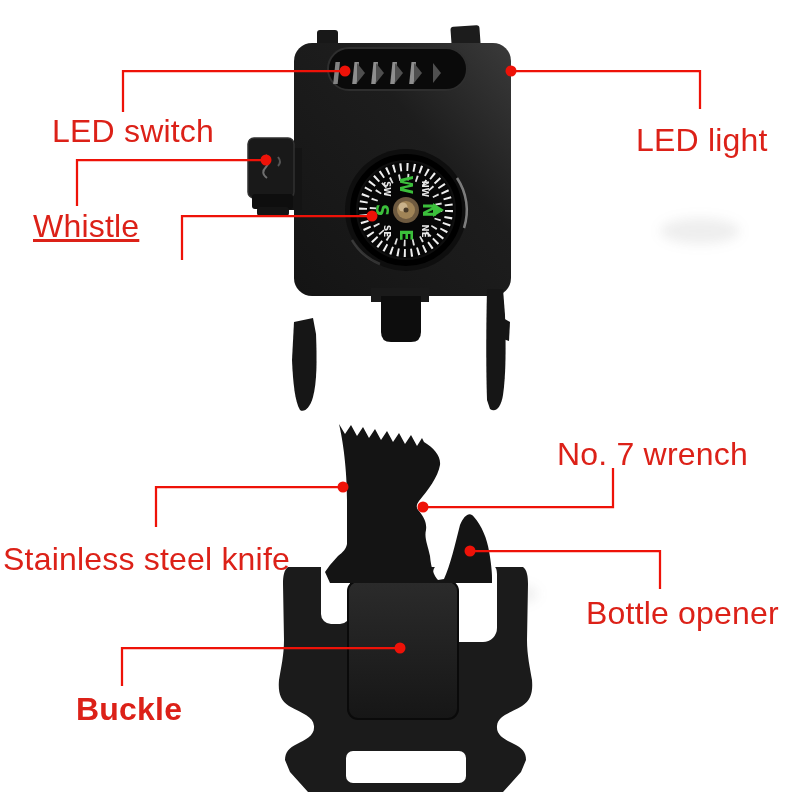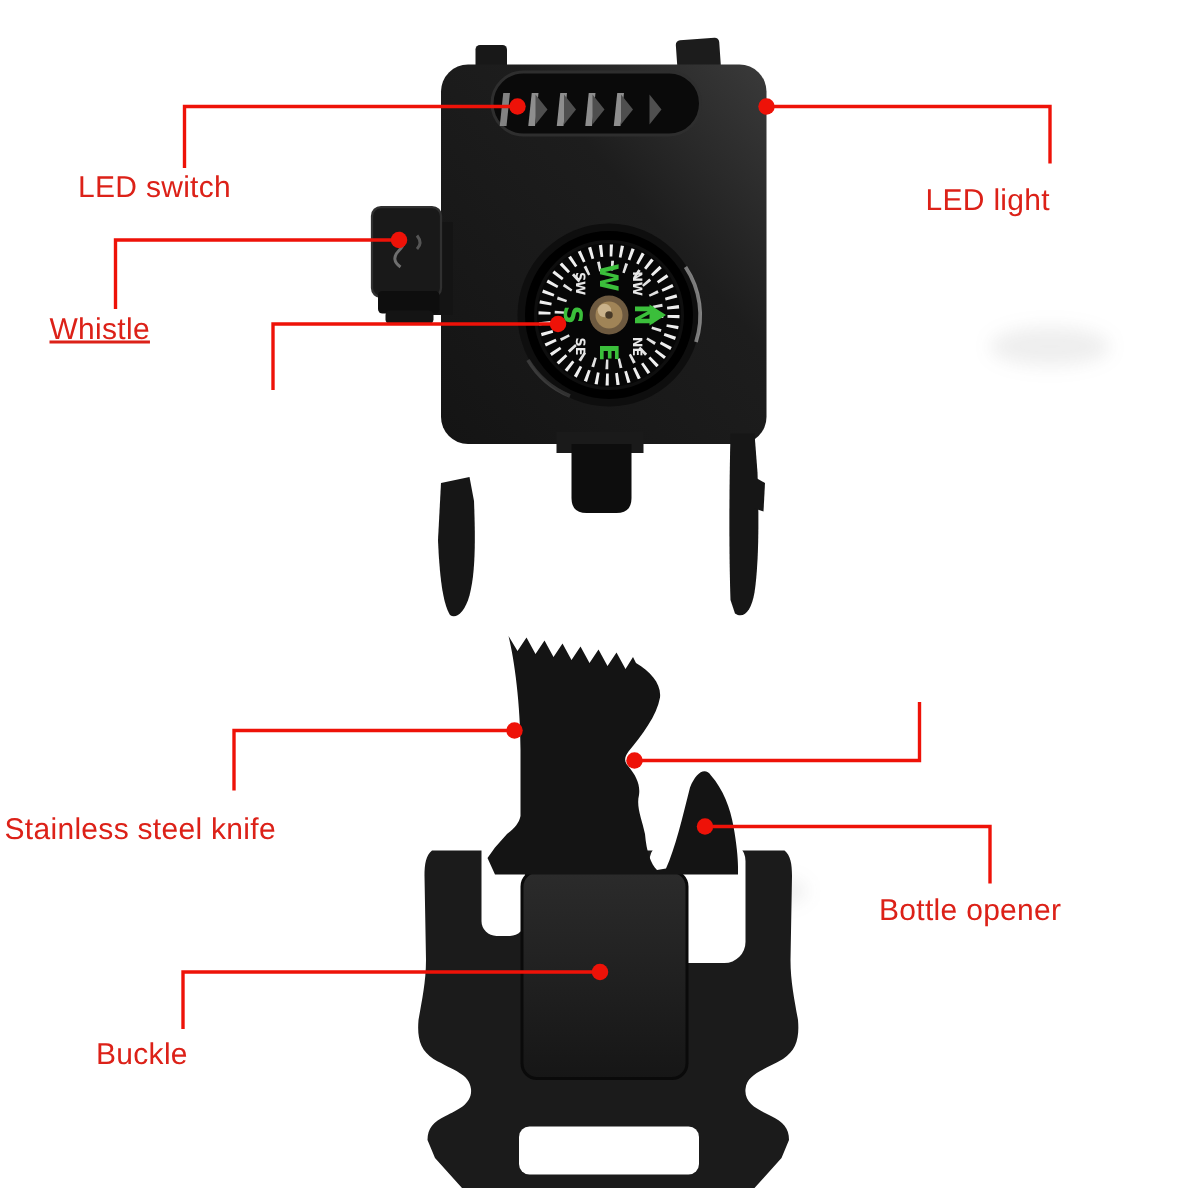--- a/index.html
+++ b/index.html
@@ -2,21 +2,21 @@
 <html><head>
 <meta charset="utf-8">
 <style>
   html,body{margin:0;padding:0;background:#fff;}
   .stage{
     position:relative;width:800px;height:800px;background:#ffffff;overflow:hidden;
     font-family:"Liberation Sans","DejaVu Sans",sans-serif;
   }
   .stage svg{position:absolute;left:0;top:0;}
   .callout{
-    position:absolute;color:#dc2118;font-size:20px;line-height:1.05;
+    position:absolute;color:#dc2118;font-size:32px;line-height:1.05;
     white-space:nowrap;letter-spacing:0.2px;
   }
   .smudge{position:absolute;background:rgba(90,90,90,0.10);border-radius:50%;filter:blur(6px);}
   
   .ann{stroke:#ee1208;stroke-width:2.25;fill:none;}
   .ann-dot{fill:#ee1208;stroke:none;}
   .cardinal{fill:#3bbf3b;font:bold 17px "DejaVu Sans",sans-serif;}
   .intercardinal{fill:#e8e8e8;font:bold 8.5px "DejaVu Sans",sans-serif;}
 </style>
 </head>
@@ -182,18 +182,19 @@
           <circle class="ann-dot" cx="470" cy="551" r="5.5"></circle>
       </g>
       <g>
         <polyline class="ann" points="400,648 122,648 122,686"></polyline>
           <circle class="ann-dot" cx="400" cy="648" r="5.5"></circle>
       </g>
     </g>
   </svg>
 
   <div class="callout" style="left:52px;top:115px;">LED switch</div>
-  <div class="callout" style="left:617px;top:124px;">LED light</div>
+  <div class="callout" style="left:636px;top:124px;">LED light</div>
   <div class="callout" style="left:33px;top:210px;text-decoration:underline;">Whistle</div>
+  <div class="callout" style="left:557px;top:438px;">No. 7 wrench</div>
   <div class="callout" style="left:3px;top:543px;">Stainless steel knife</div>
   <div class="callout" style="left:586px;top:597px;">Bottle opener</div>
-  <div class="callout" style="left:64px;top:693px;">Buckle</div>
+  <div class="callout" style="left:76px;top:693px;font-weight:bold;">Buckle</div>
 </div>
 
 </body></html>

